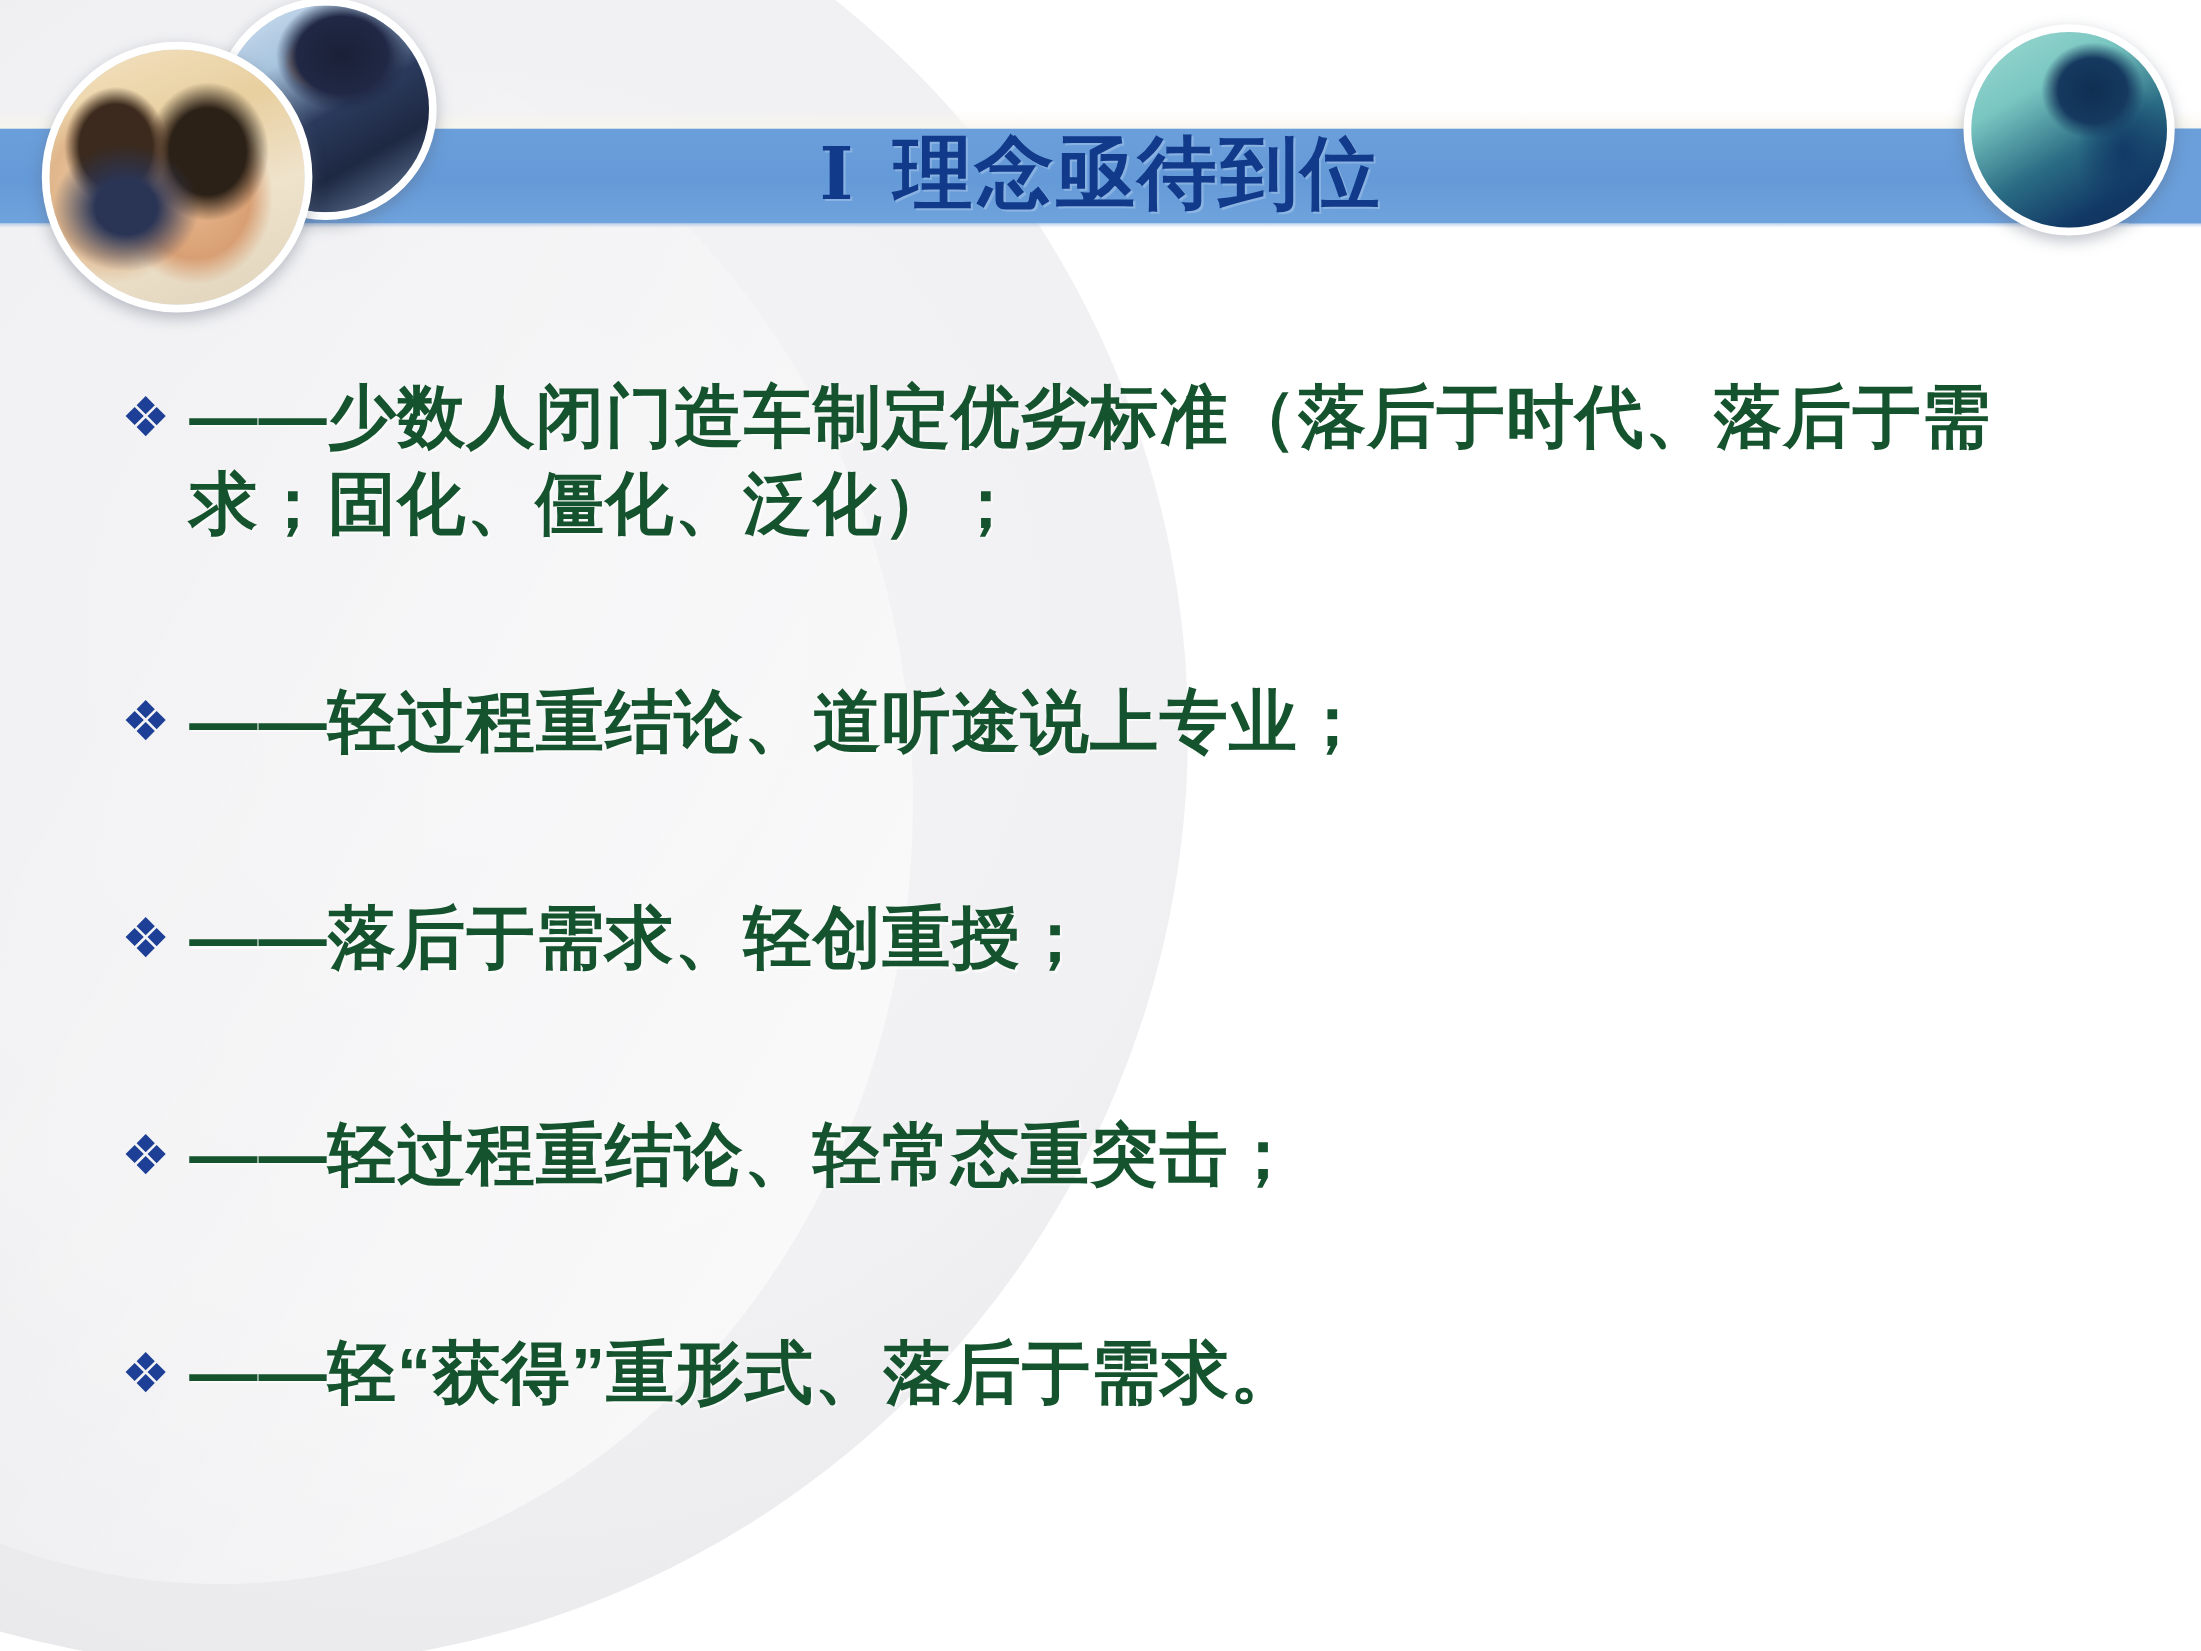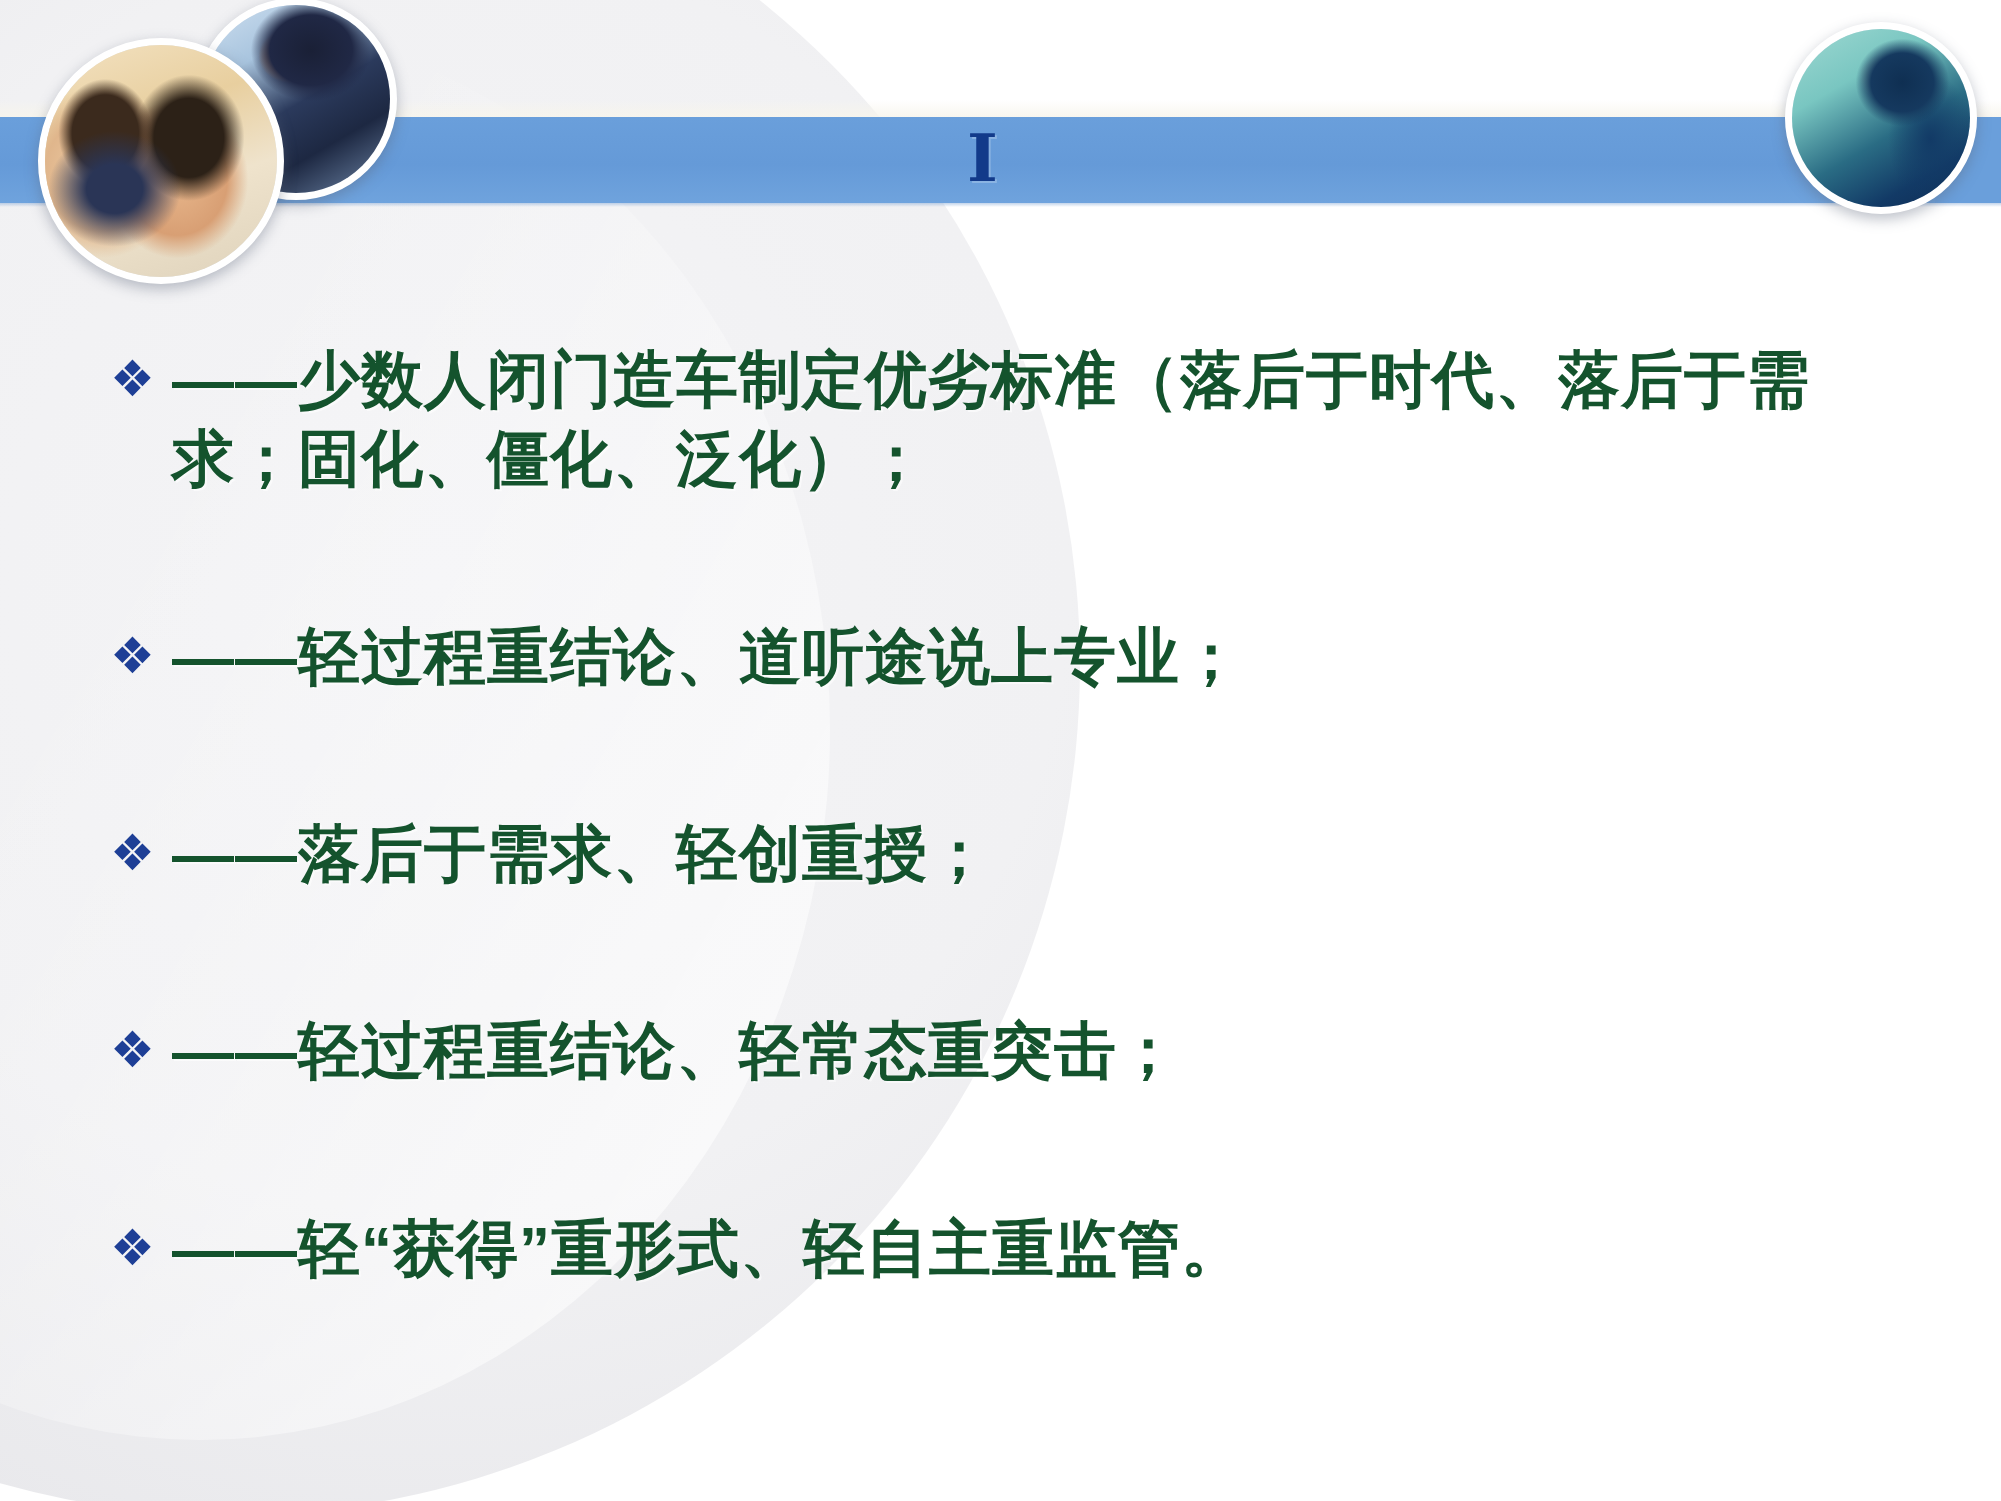--- a/index.html
+++ b/index.html
@@ -208,20 +208,21 @@
   <div class="bg-watermark"></div>
   <div class="bg-watermark-soft"></div>
 
   <div class="header-top-gloss"></div>
   <div class="header-band"></div>
   <div class="band-right-accent"></div>
   <div class="header-band-shadowline"></div>
 
   <div class="slide-title">
     <span class="title-numeral">Ⅰ</span>
+    <span>理念亟待到位</span>
   </div>
 
   <div class="photo-circle photo-tl-back">
     <div class="ph-b"></div>
   </div>
   <div class="photo-circle photo-tl-front">
     <div class="ph-a"></div>
   </div>
   <div class="photo-circle photo-tr">
     <div class="ph-c"></div>
@@ -244,17 +245,17 @@
       <span class="bullet-text">——落后于需求、轻创重授；</span>
     </div>
 
     <div class="bullet-row">
       <span class="bullet-marker">❖</span>
       <span class="bullet-text">——轻过程重结论、轻常态重突击；</span>
     </div>
 
     <div class="bullet-row">
       <span class="bullet-marker">❖</span>
-      <span class="bullet-text">——轻“获得”重形式、轻自主重监管。</span>
+      <span class="bullet-text">——轻“获得”重形式、落后于需求。</span>
     </div>
 
   </div>
 </div>
 
 </body></html>

